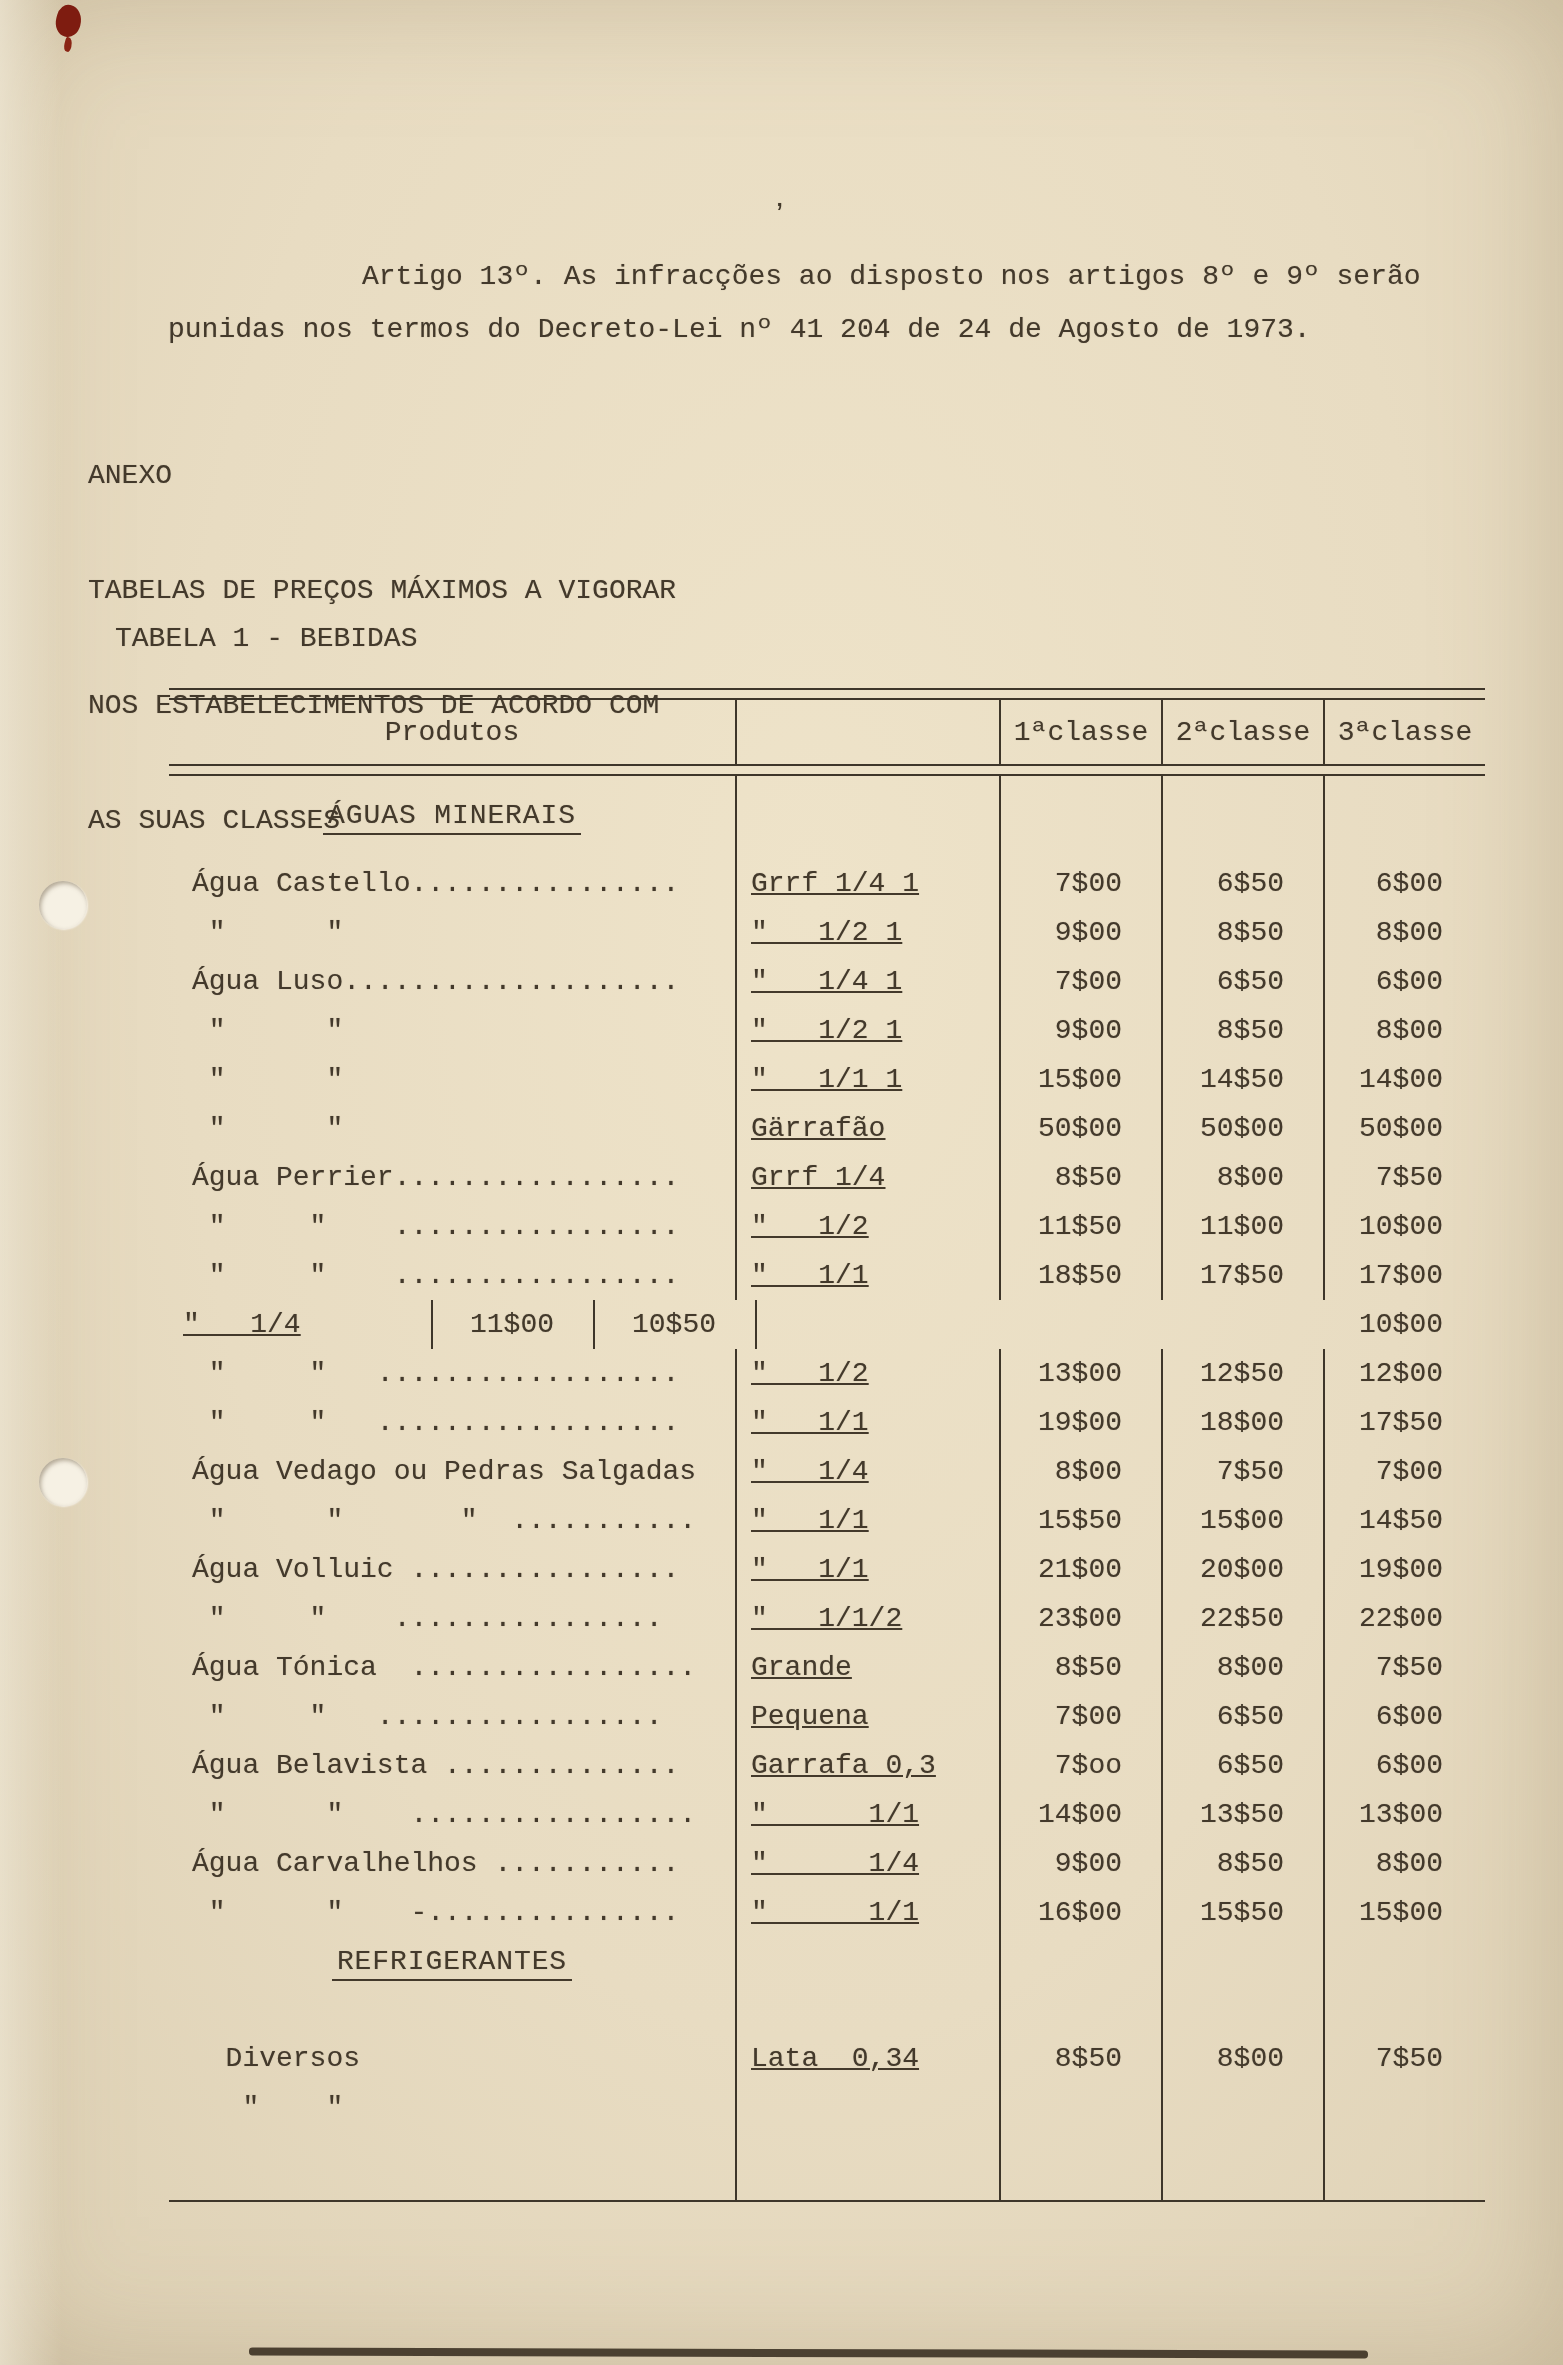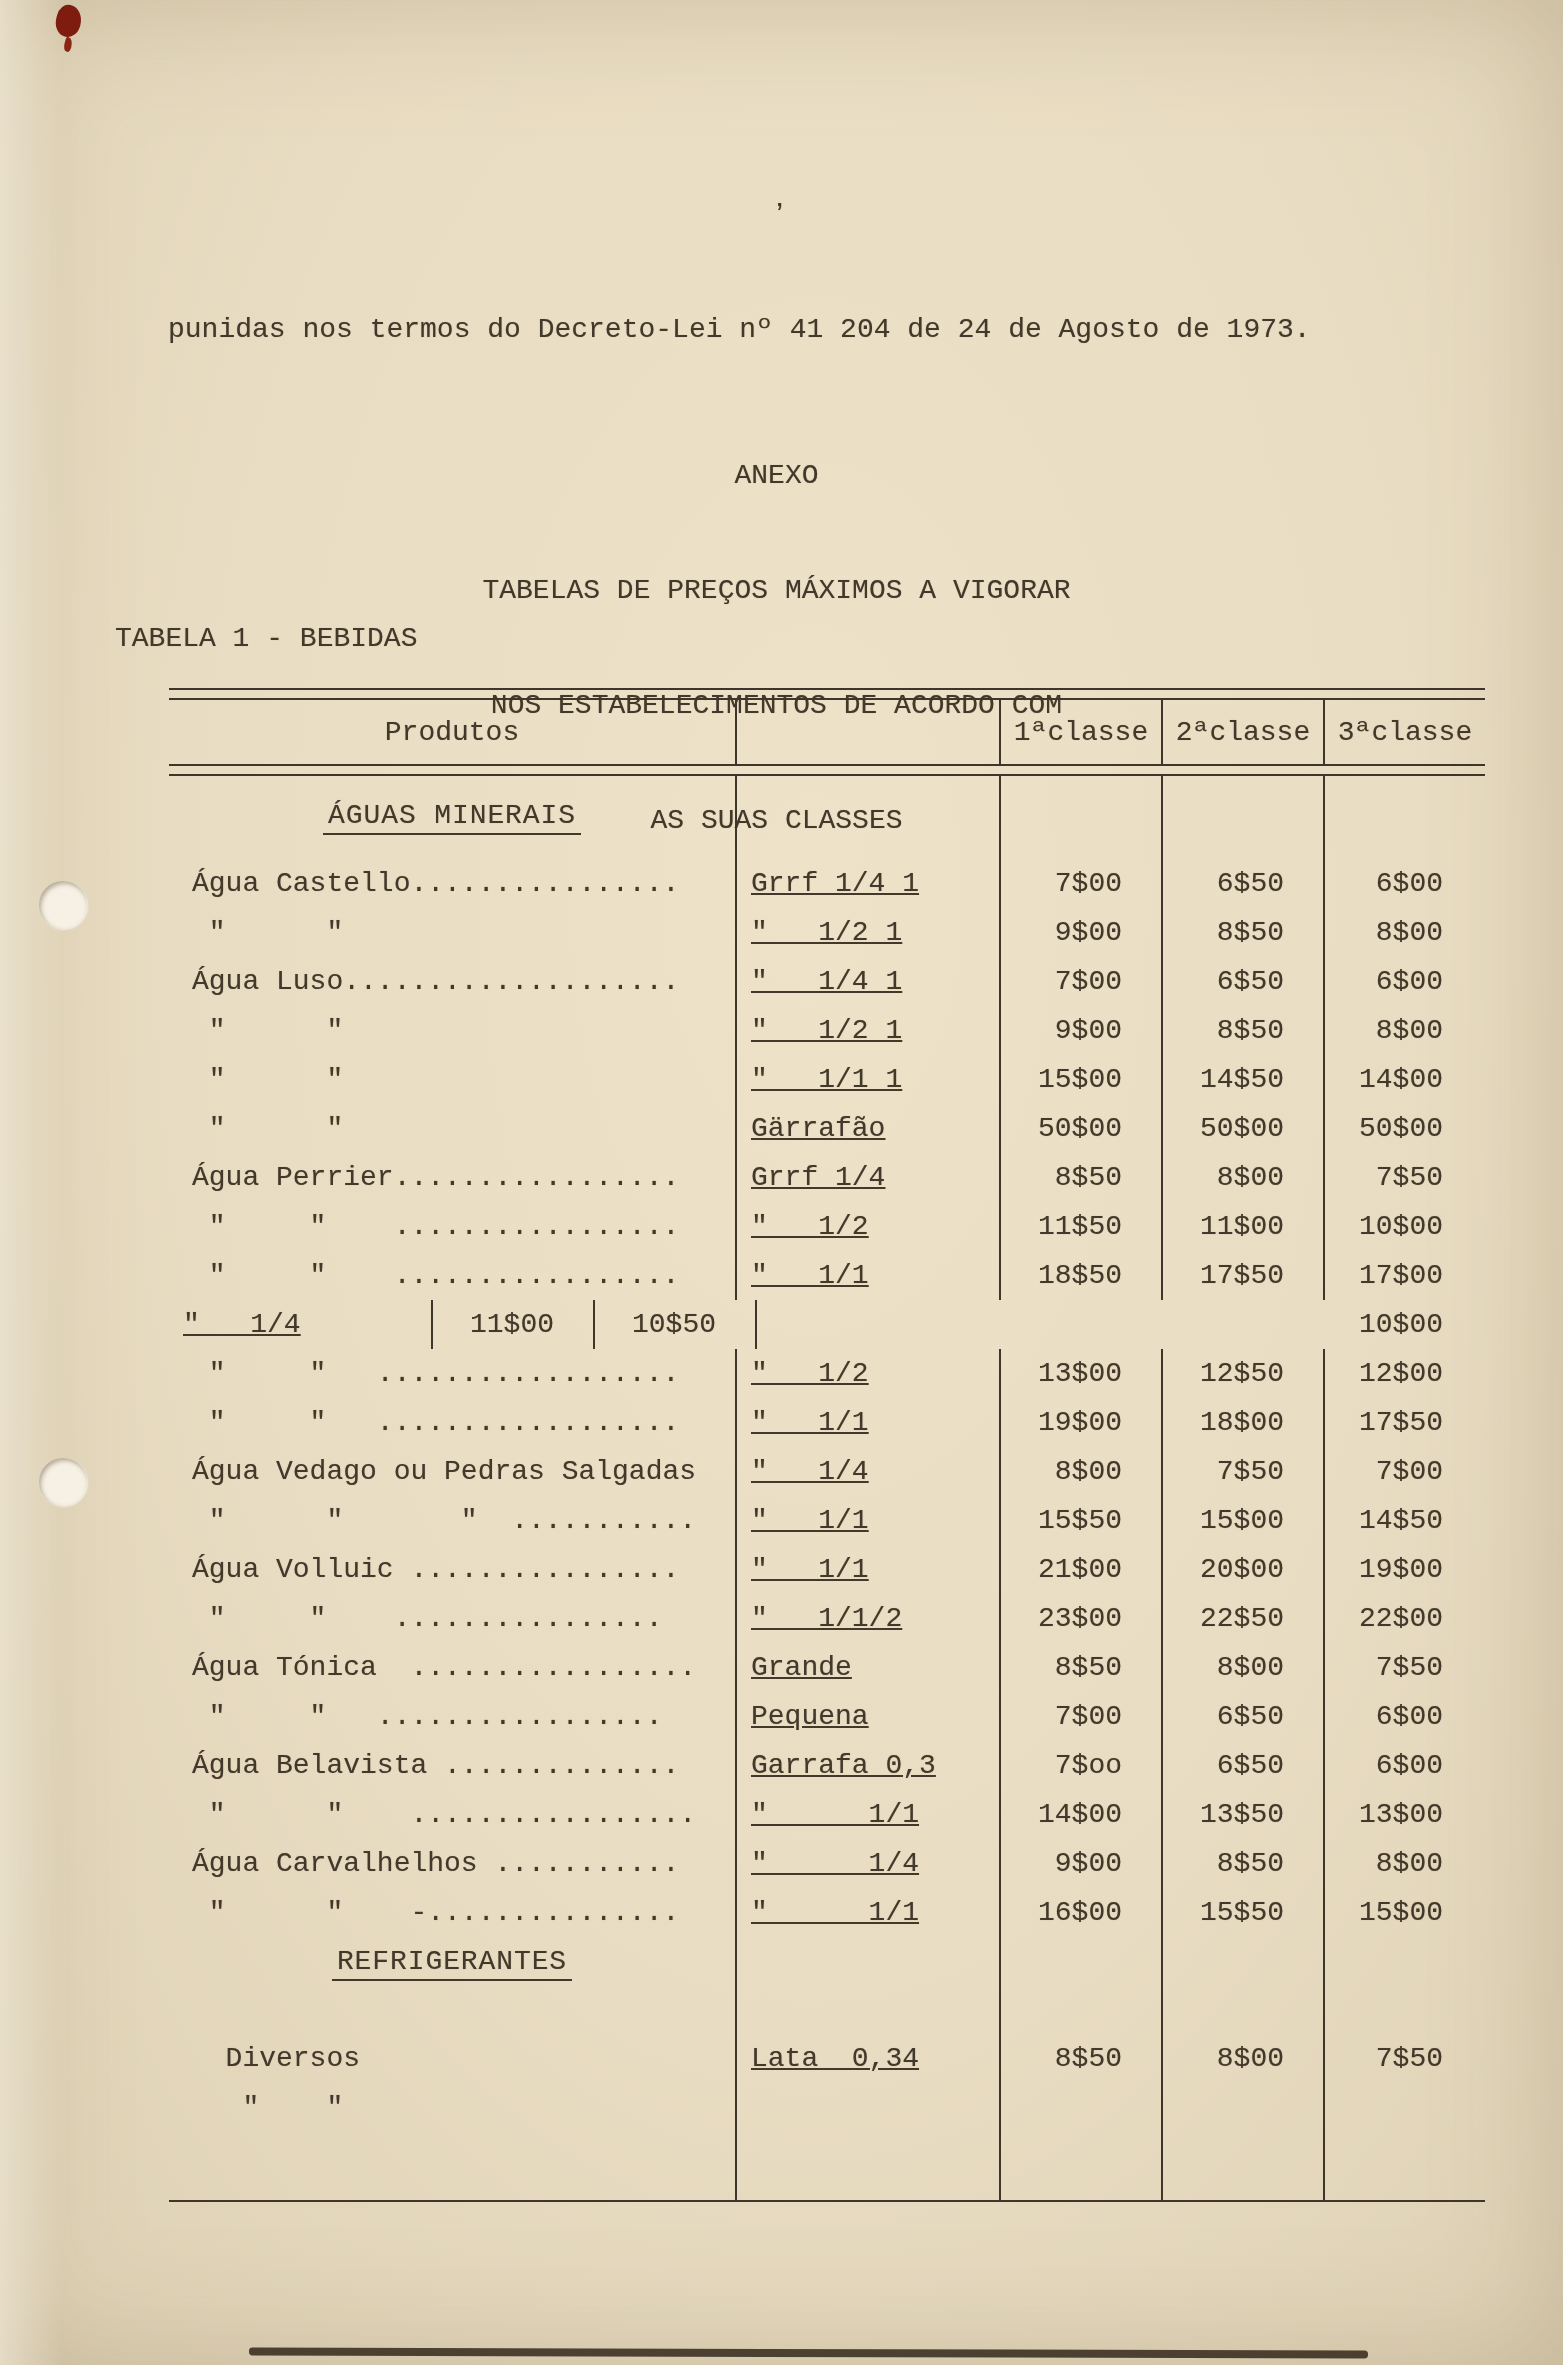--- a/index.html
+++ b/index.html
@@ -15,21 +15,21 @@
     box-shadow:inset 0 0 124px rgba(150,130,95,.35);
     overflow:hidden;
     font-family:"Liberation Mono","DejaVu Sans Mono",monospace;
     font-size:28px;
     color:var(--ink);
     text-shadow:0 0 0.9px rgba(67,57,43,.35);
   }
   .abs{position:absolute;white-space:pre;}
   .intro-line1{left:362px;top:261px;}
   .intro-line2{left:168px;top:314px;}
-  .annex-block{left:88px;top:387px;width:1377px;text-align:center;}
+  .annex-block{left:88px;top:387px;width:1377px;text-align:left;}
   .annex-block div{height:53px;line-height:53px;}
   .table-title{left:115px;top:623px;width:1368px;text-align:left;}
 
   .price-table{position:absolute;left:169px;top:688px;width:1316px;}
   .dbl{height:8px;border-top:2.6px solid var(--line);border-bottom:2.6px solid var(--line);}
   .trow{display:flex;}
   .c{box-sizing:border-box;display:flex;align-items:center;white-space:pre;overflow:hidden;}
   .c0{width:568px;padding-left:23px;border-right:2.6px solid var(--line);}
   .c1{width:264px;padding-left:14px;border-right:2.6px solid var(--line);text-decoration:underline;}
   .c2,.c3{width:162px;border-right:2.6px solid var(--line);justify-content:flex-end;padding-right:39px;}
@@ -62,20 +62,21 @@
 <body>
 
 <div class="page">
 
   <div class="left-light"></div>
   <div class="red-mark"></div>
   <div class="hole hole-1"></div>
   <div class="hole hole-2"></div>
   <div class="abs stray-mark">ʼ</div>
 
+  <div class="abs intro-line1">Artigo 13º. As infracções ao disposto nos artigos 8º e 9º serão</div>
   <div class="abs intro-line2">punidas nos termos do Decreto-Lei nº 41 204 de 24 de Agosto de 1973.</div>
 
   <div class="abs annex-block">
     <div>ANEXO</div>
     <div>TABELAS DE PREÇOS MÁXIMOS A VIGORAR</div>
     <div>NOS ESTABELECIMENTOS DE ACORDO COM</div>
     <div>AS SUAS CLASSES</div>
   </div>
 
   <div class="abs table-title">TABELA 1 - BEBIDAS</div>

